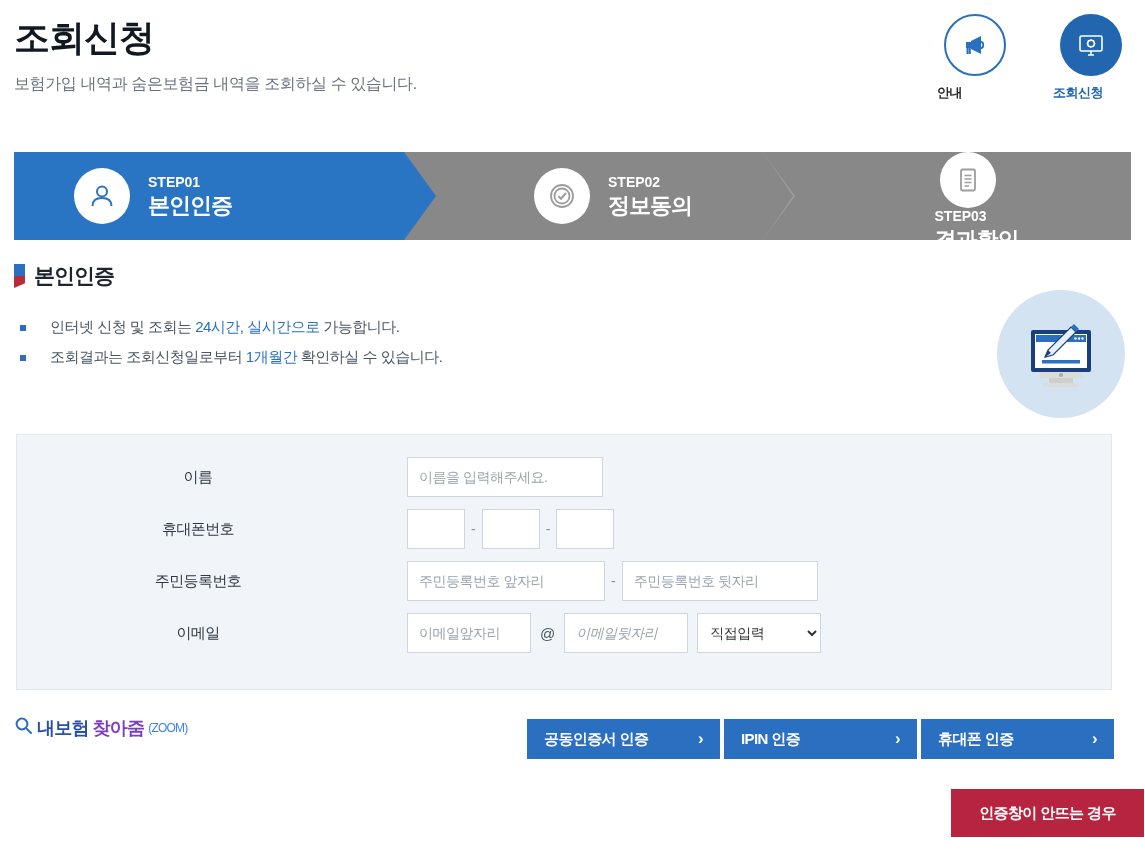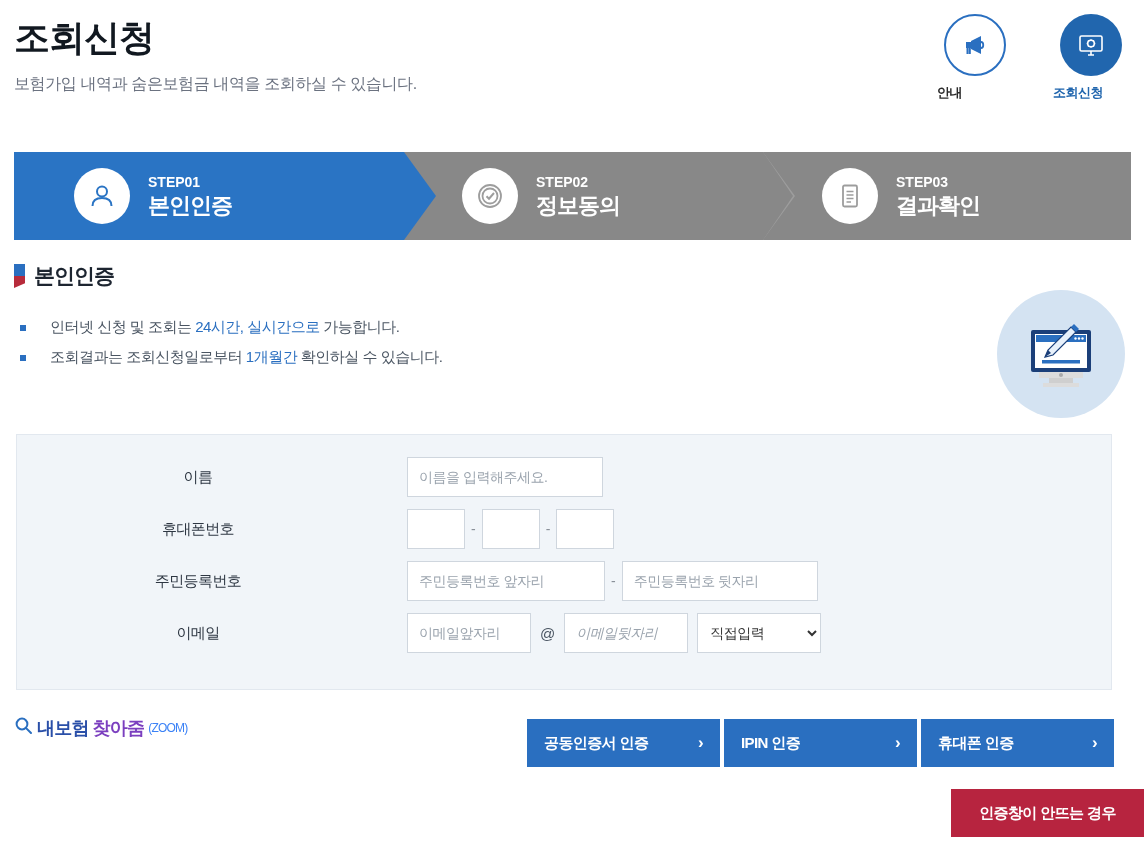--- a/index.html
+++ b/index.html
@@ -52,22 +52,22 @@
     padding-left: 60px; height: 88px;
   }
   .step-1 { width: 390px; background: #2a74c4; z-index: 3; }
   .step-1:after {
     content: ""; position: absolute; right: -32px; top: 0;
     width: 0; height: 0;
     border-top: 44px solid transparent;
     border-bottom: 44px solid transparent;
     border-left: 32px solid #2a74c4;
   }
-  .step-2 { width: 360px; z-index: 2; padding-left: 58px; }
-  .step-3 { width: 367px; z-index: 1; padding-left: 58px; }
+  .step-2 { width: 360px; z-index: 2; padding-left: 58px; justify-content: center; }
+  .step-3 { width: 367px; z-index: 1; padding-left: 58px; flex-direction: column; }
   .step-sep {
     position: absolute; left: -1px; top: 0; width: 0; height: 0;
     border-top: 44px solid transparent;
     border-bottom: 44px solid transparent;
     border-left: 32px solid #9d9d9d;
   }
   .step-sep:after {
     content: ""; position: absolute; left: -32px; top: -44px;
     width: 0; height: 0;
     border-top: 44px solid transparent;
@@ -178,21 +178,21 @@
   }
   .brand .b1 { color: #2a4fa8; }
   .brand .b2 { color: #7b3fbf; }
   .brand .b3 { color: #3b82f6; font-weight: normal; font-size: 12px; }
 
   .auth-buttons {
     position: absolute; left: 527px; top: 719px;
     display: flex; gap: 4px;
   }
   .auth-btn {
-    height: 48px; background: #2a6fc0; border: none; cursor: pointer;
+    height: 40px; background: #2a6fc0; border: none; cursor: pointer;
     color: #ffffff; font-size: 15px; font-weight: bold;
     letter-spacing: -0.6px; display: flex; align-items: center;
     justify-content: space-between; padding: 12px 17px;
     font-family: "Liberation Sans", "DejaVu Sans", sans-serif;
   }
   .auth-btn-1 { width: 193px; }
   .auth-btn-2 { width: 193px; }
   .auth-btn-3 { width: 193px; }
   .chev { font-size: 17px; font-weight: bold; margin-left: 14px; }
 

